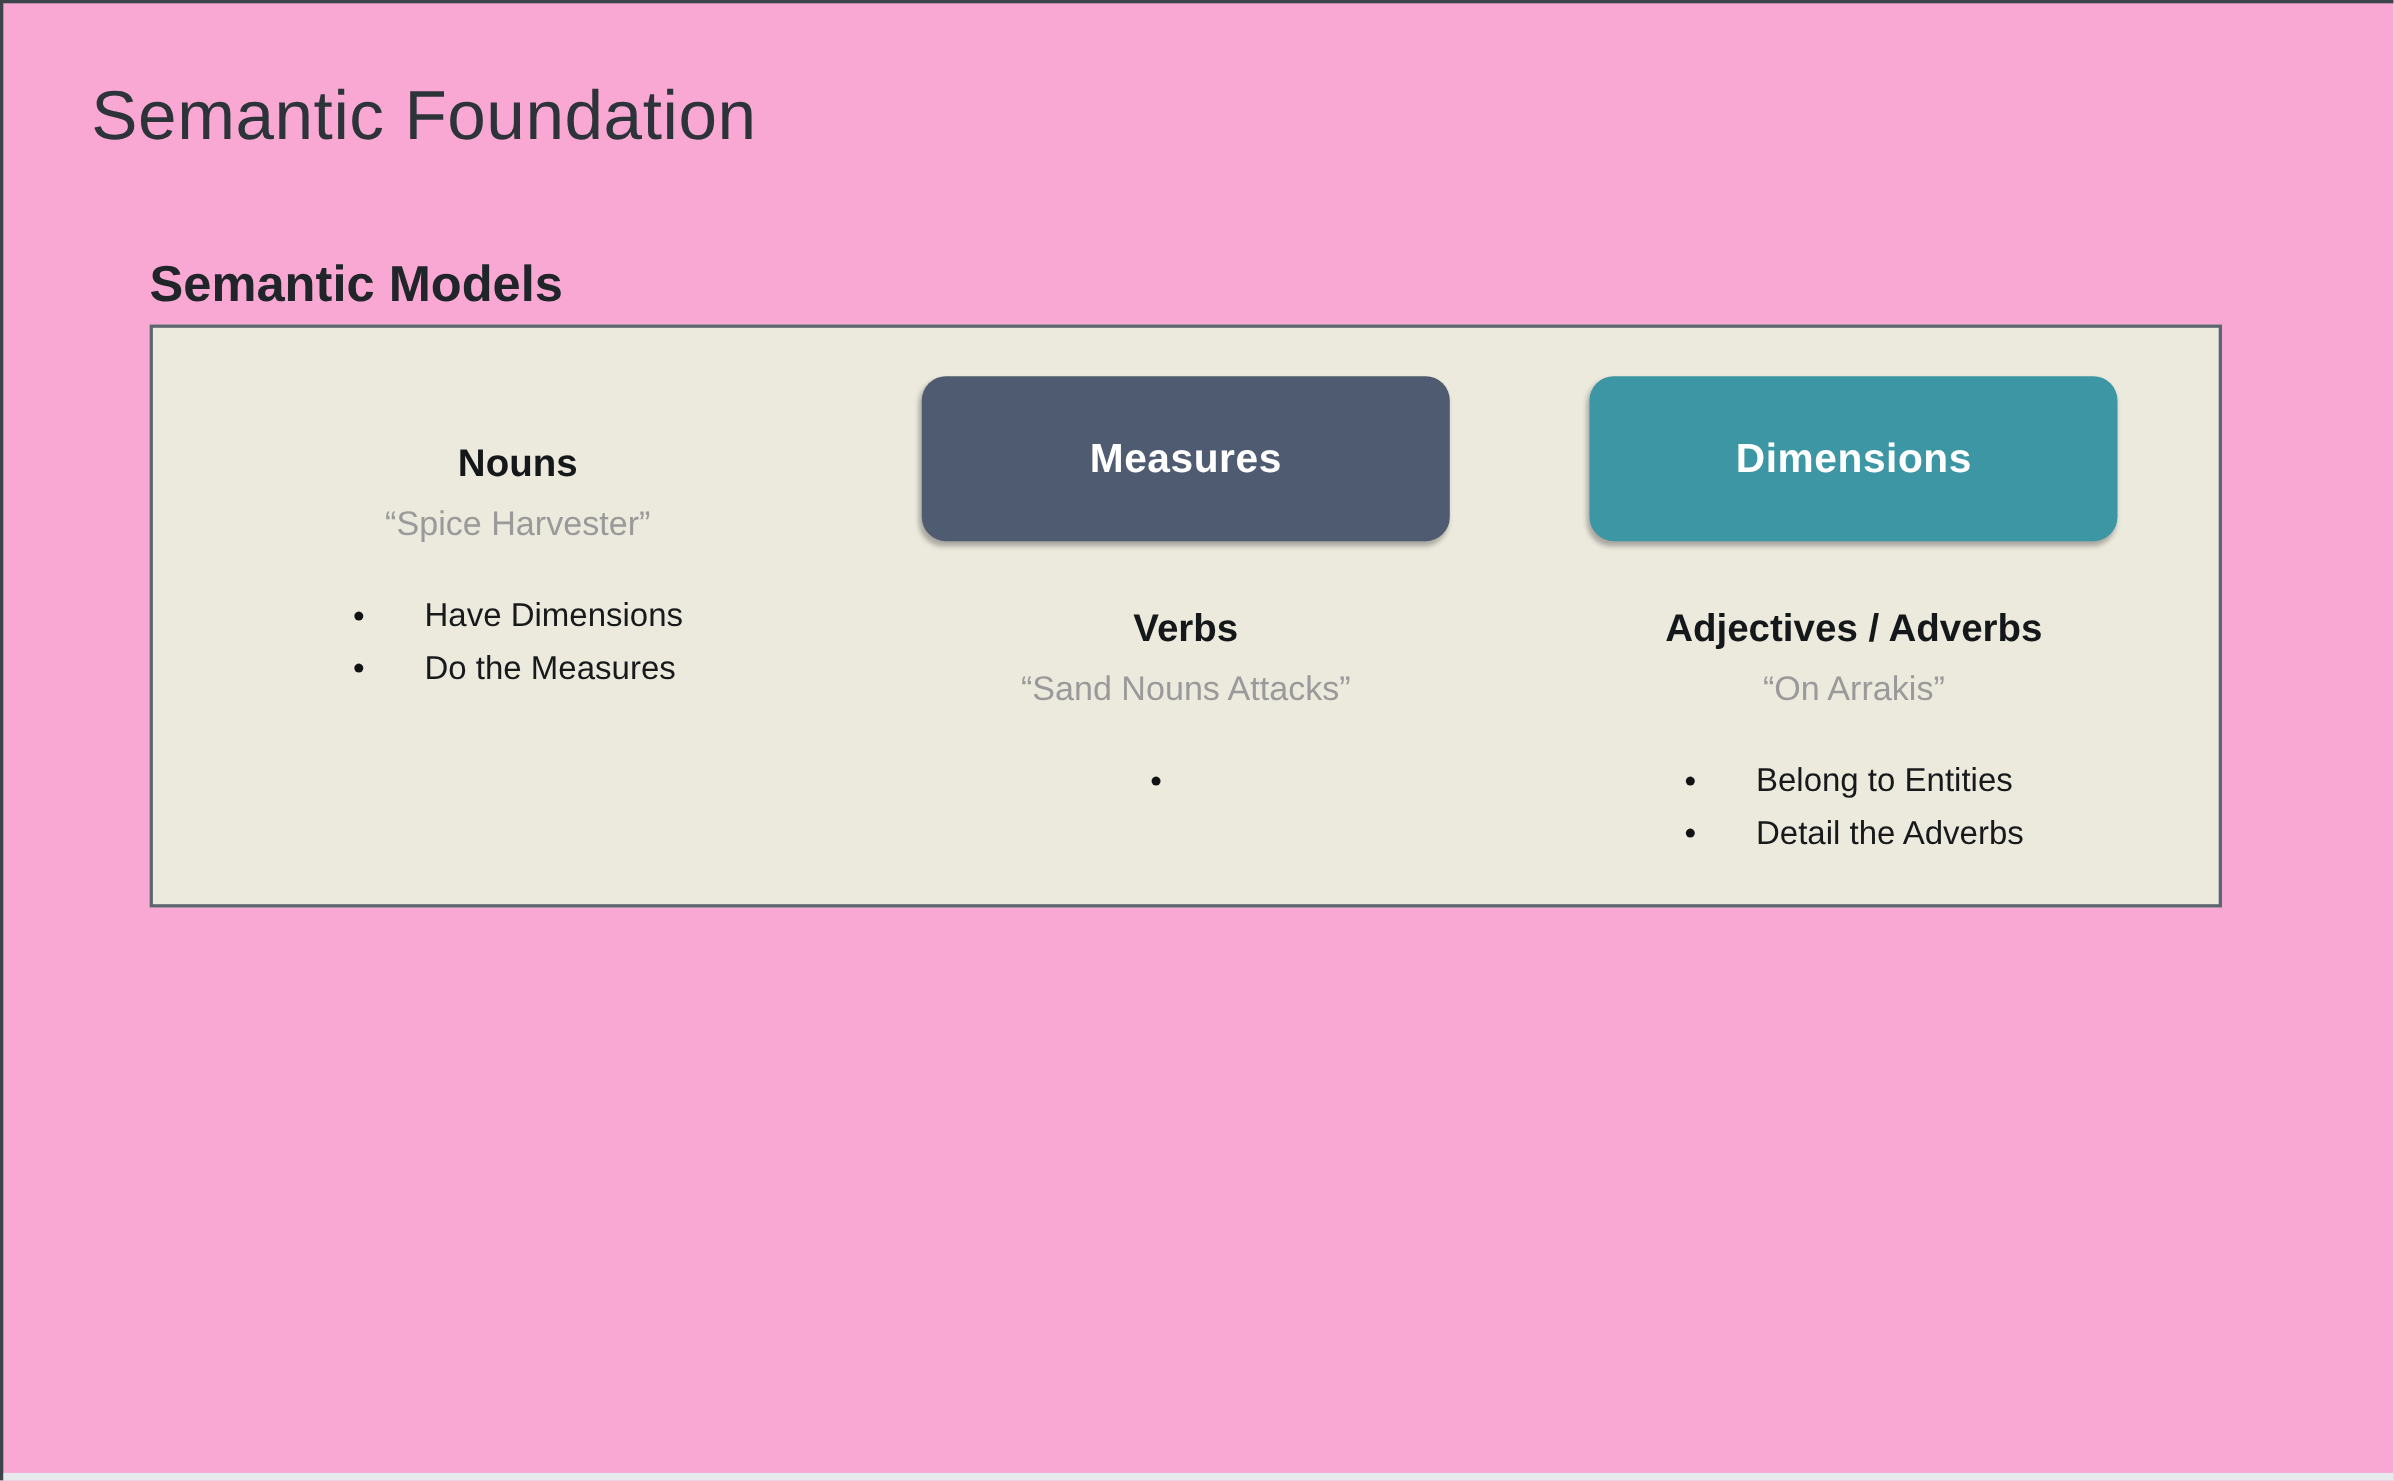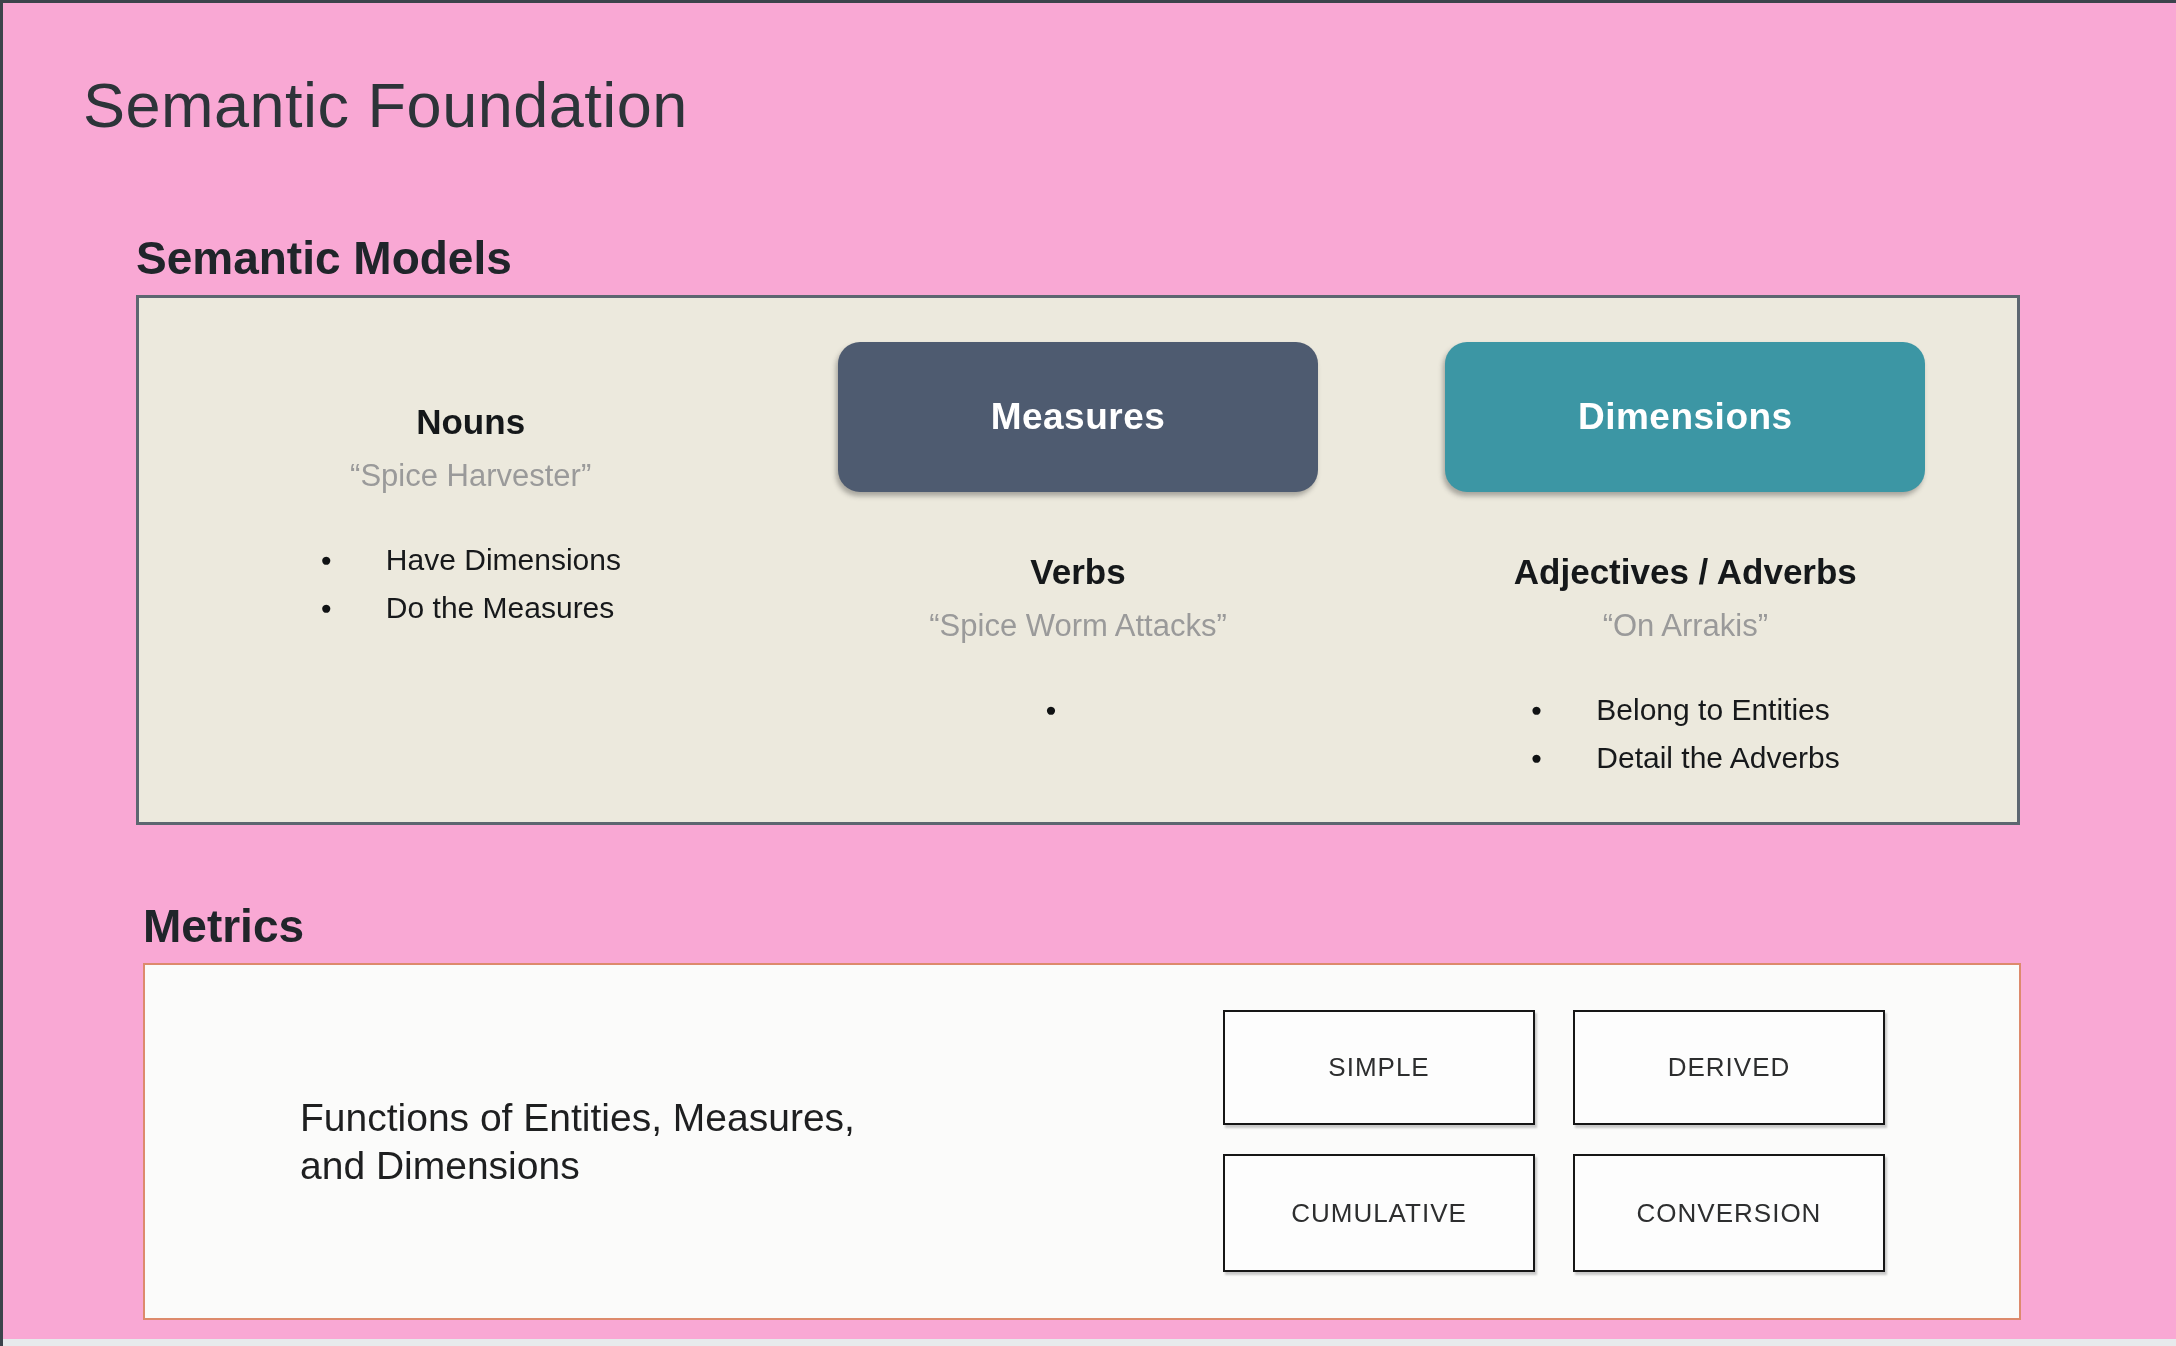--- a/index.html
+++ b/index.html
@@ -104,21 +104,21 @@
           <li>
             <span class="dot">●</span>
             <span class="b-text">Do the Measures</span>
           </li>
         </ul>
       </div>
 
       <div class="sm-col col-measures">
         <div class="pill" style="background: rgb(78, 91, 112);">Measures</div>
         <div class="pos">Verbs</div>
-        <div class="quote">“Spice Worm Attacks”</div>
+        <div class="quote">“Sand Nouns Attacks”</div>
         <ul class="bullets">
           <li>
             <span class="dot">●</span>
           </li>
         </ul>
       </div>
 
       <div class="sm-col col-dimensions">
         <div class="pill" style="background: rgb(60, 150, 164);">Dimensions</div>
         <div class="pos">Adjectives / Adverbs</div>
@@ -131,32 +131,15 @@
           <li>
             <span class="dot">●</span>
             <span class="b-text">Detail the Adverbs</span>
           </li>
         </ul>
       </div>
 
     </div>
   </div>
 
-  <div class="metrics-section">
-    <div class="section-heading">Metrics</div>
-
-    <div class="metrics-panel" style="border-color: rgb(221, 138, 108);">
-      <div class="metrics-desc">
-        <div>Functions of Entities, Measures,</div>
-        <div>and Dimensions</div>
-      </div>
-
-      <div class="metrics-grid">
-        <div class="metric-box">SIMPLE</div>
-        <div class="metric-box">DERIVED</div>
-        <div class="metric-box">CUMULATIVE</div>
-        <div class="metric-box">CONVERSION</div>
-      </div>
-    </div>
-  </div>
 
   <div class="bottom-strip"></div>
 </div>
 
 </body></html>

